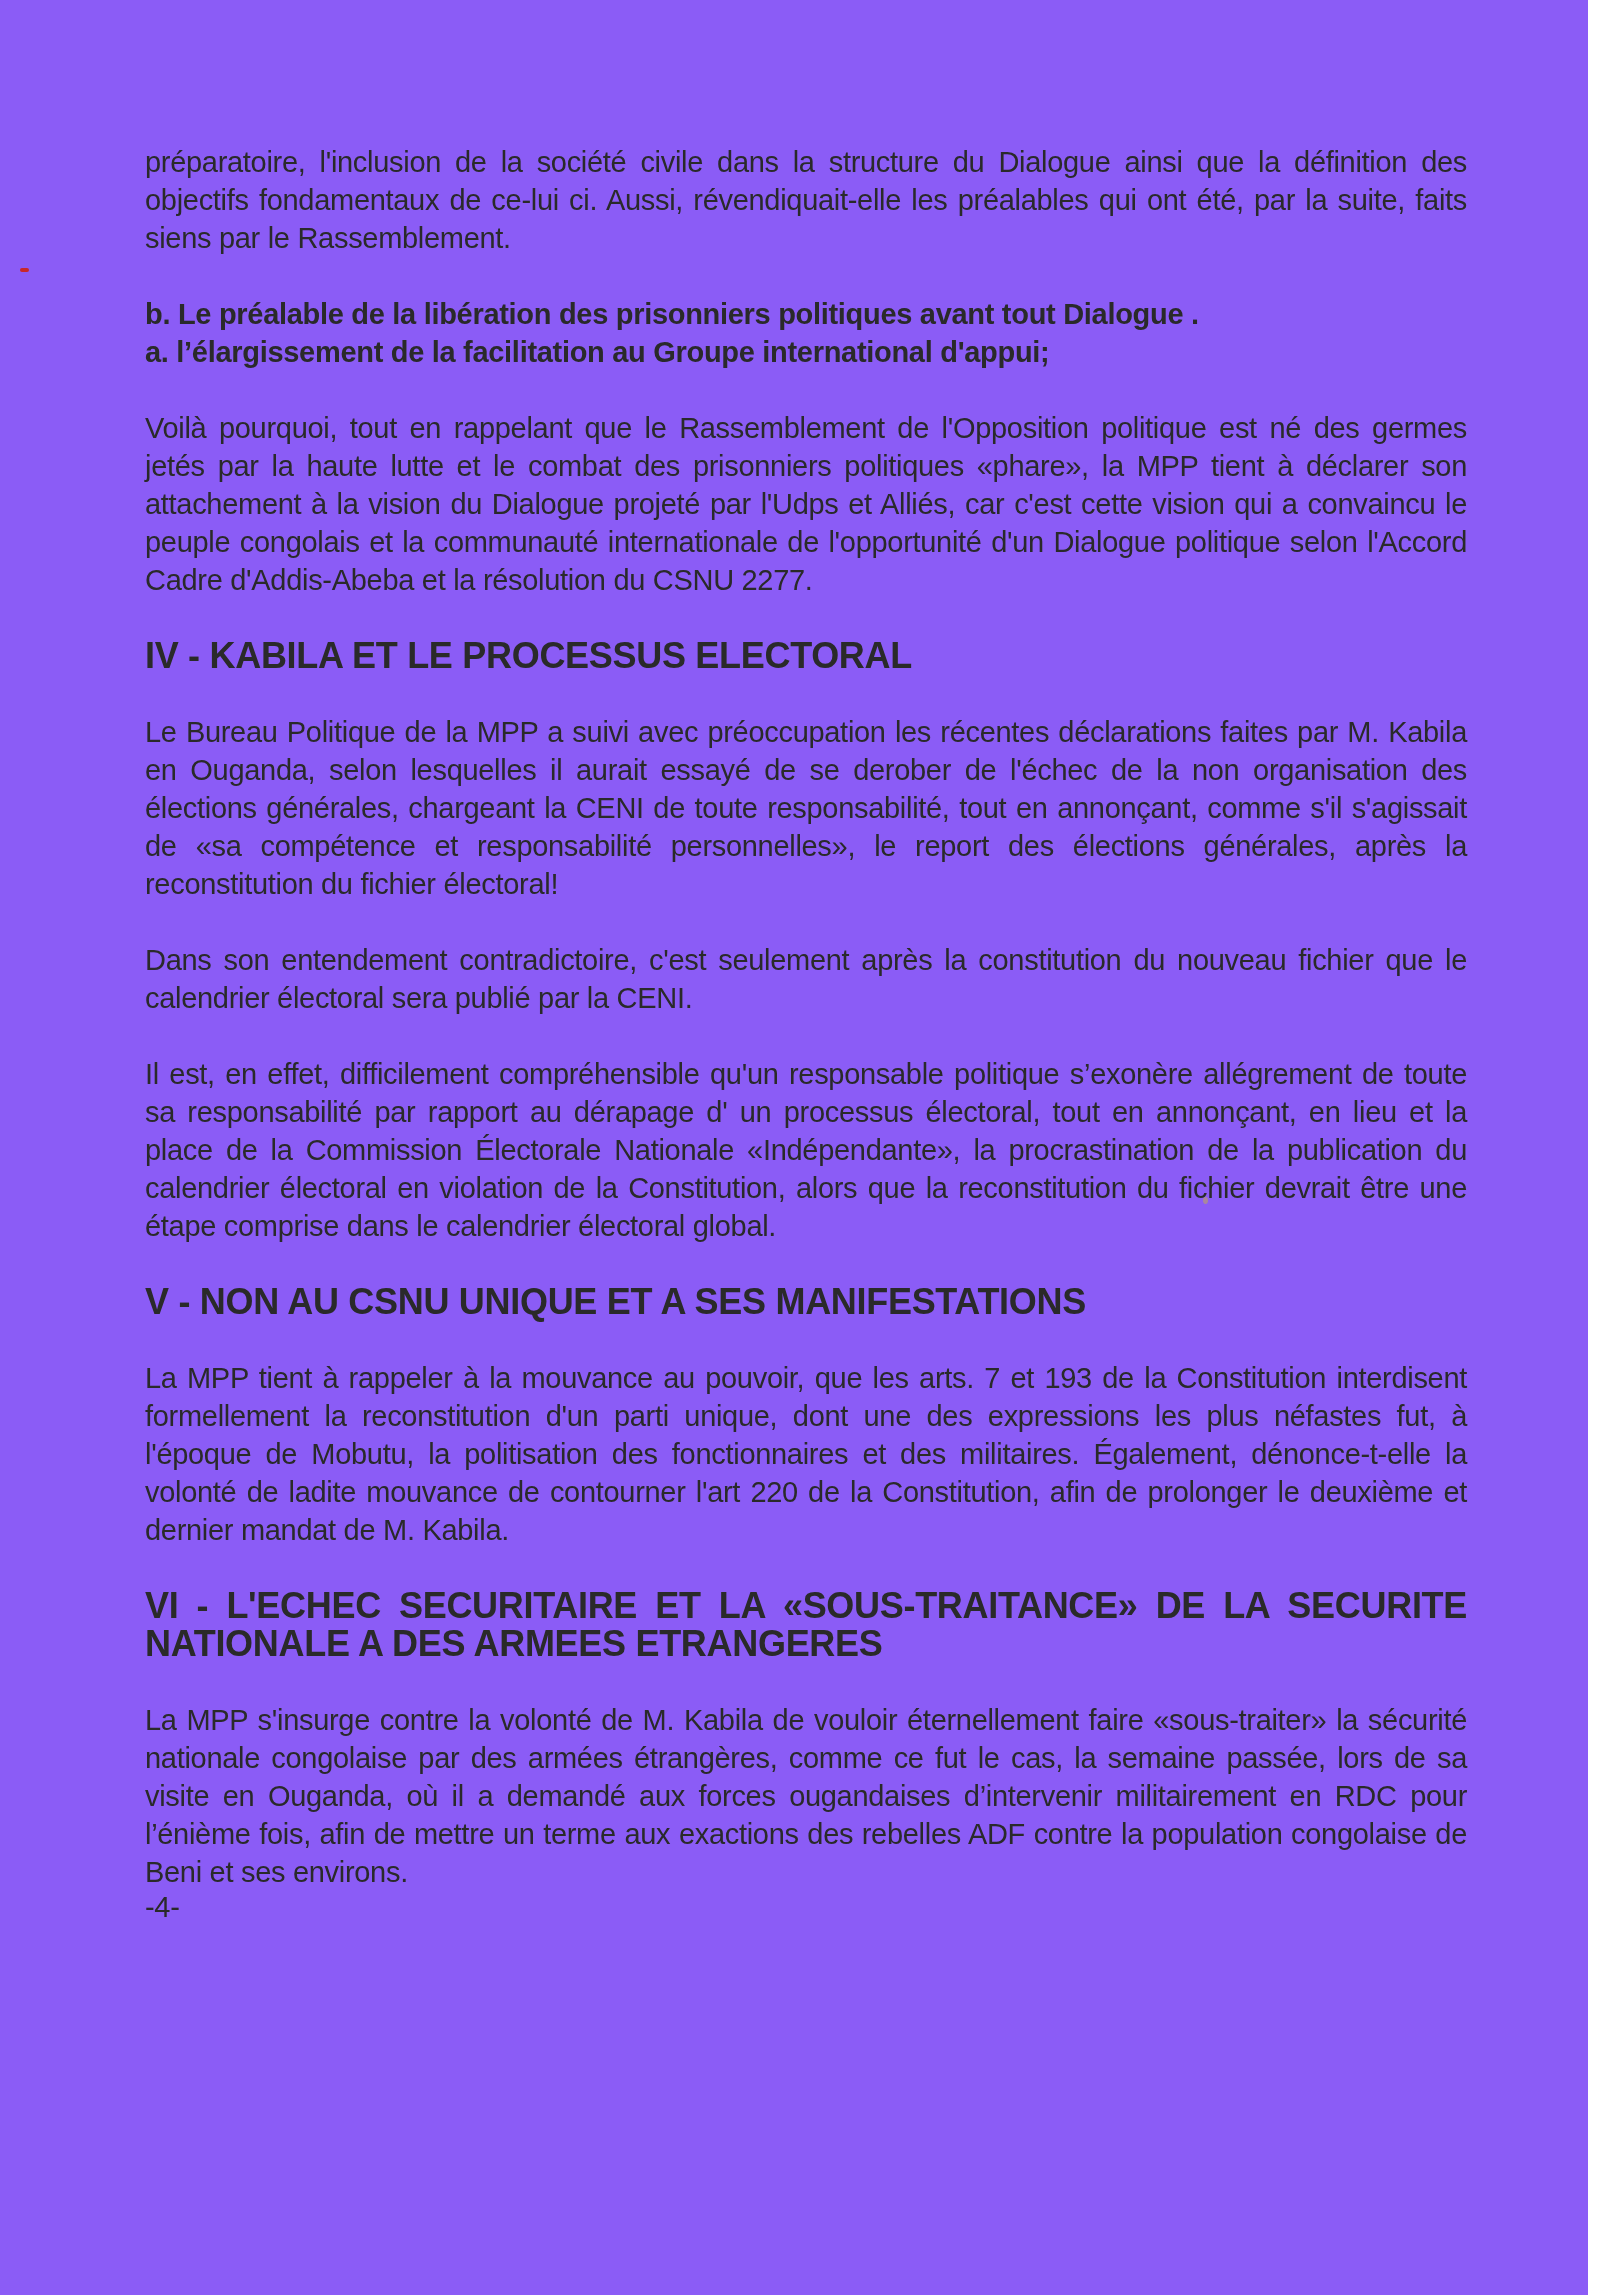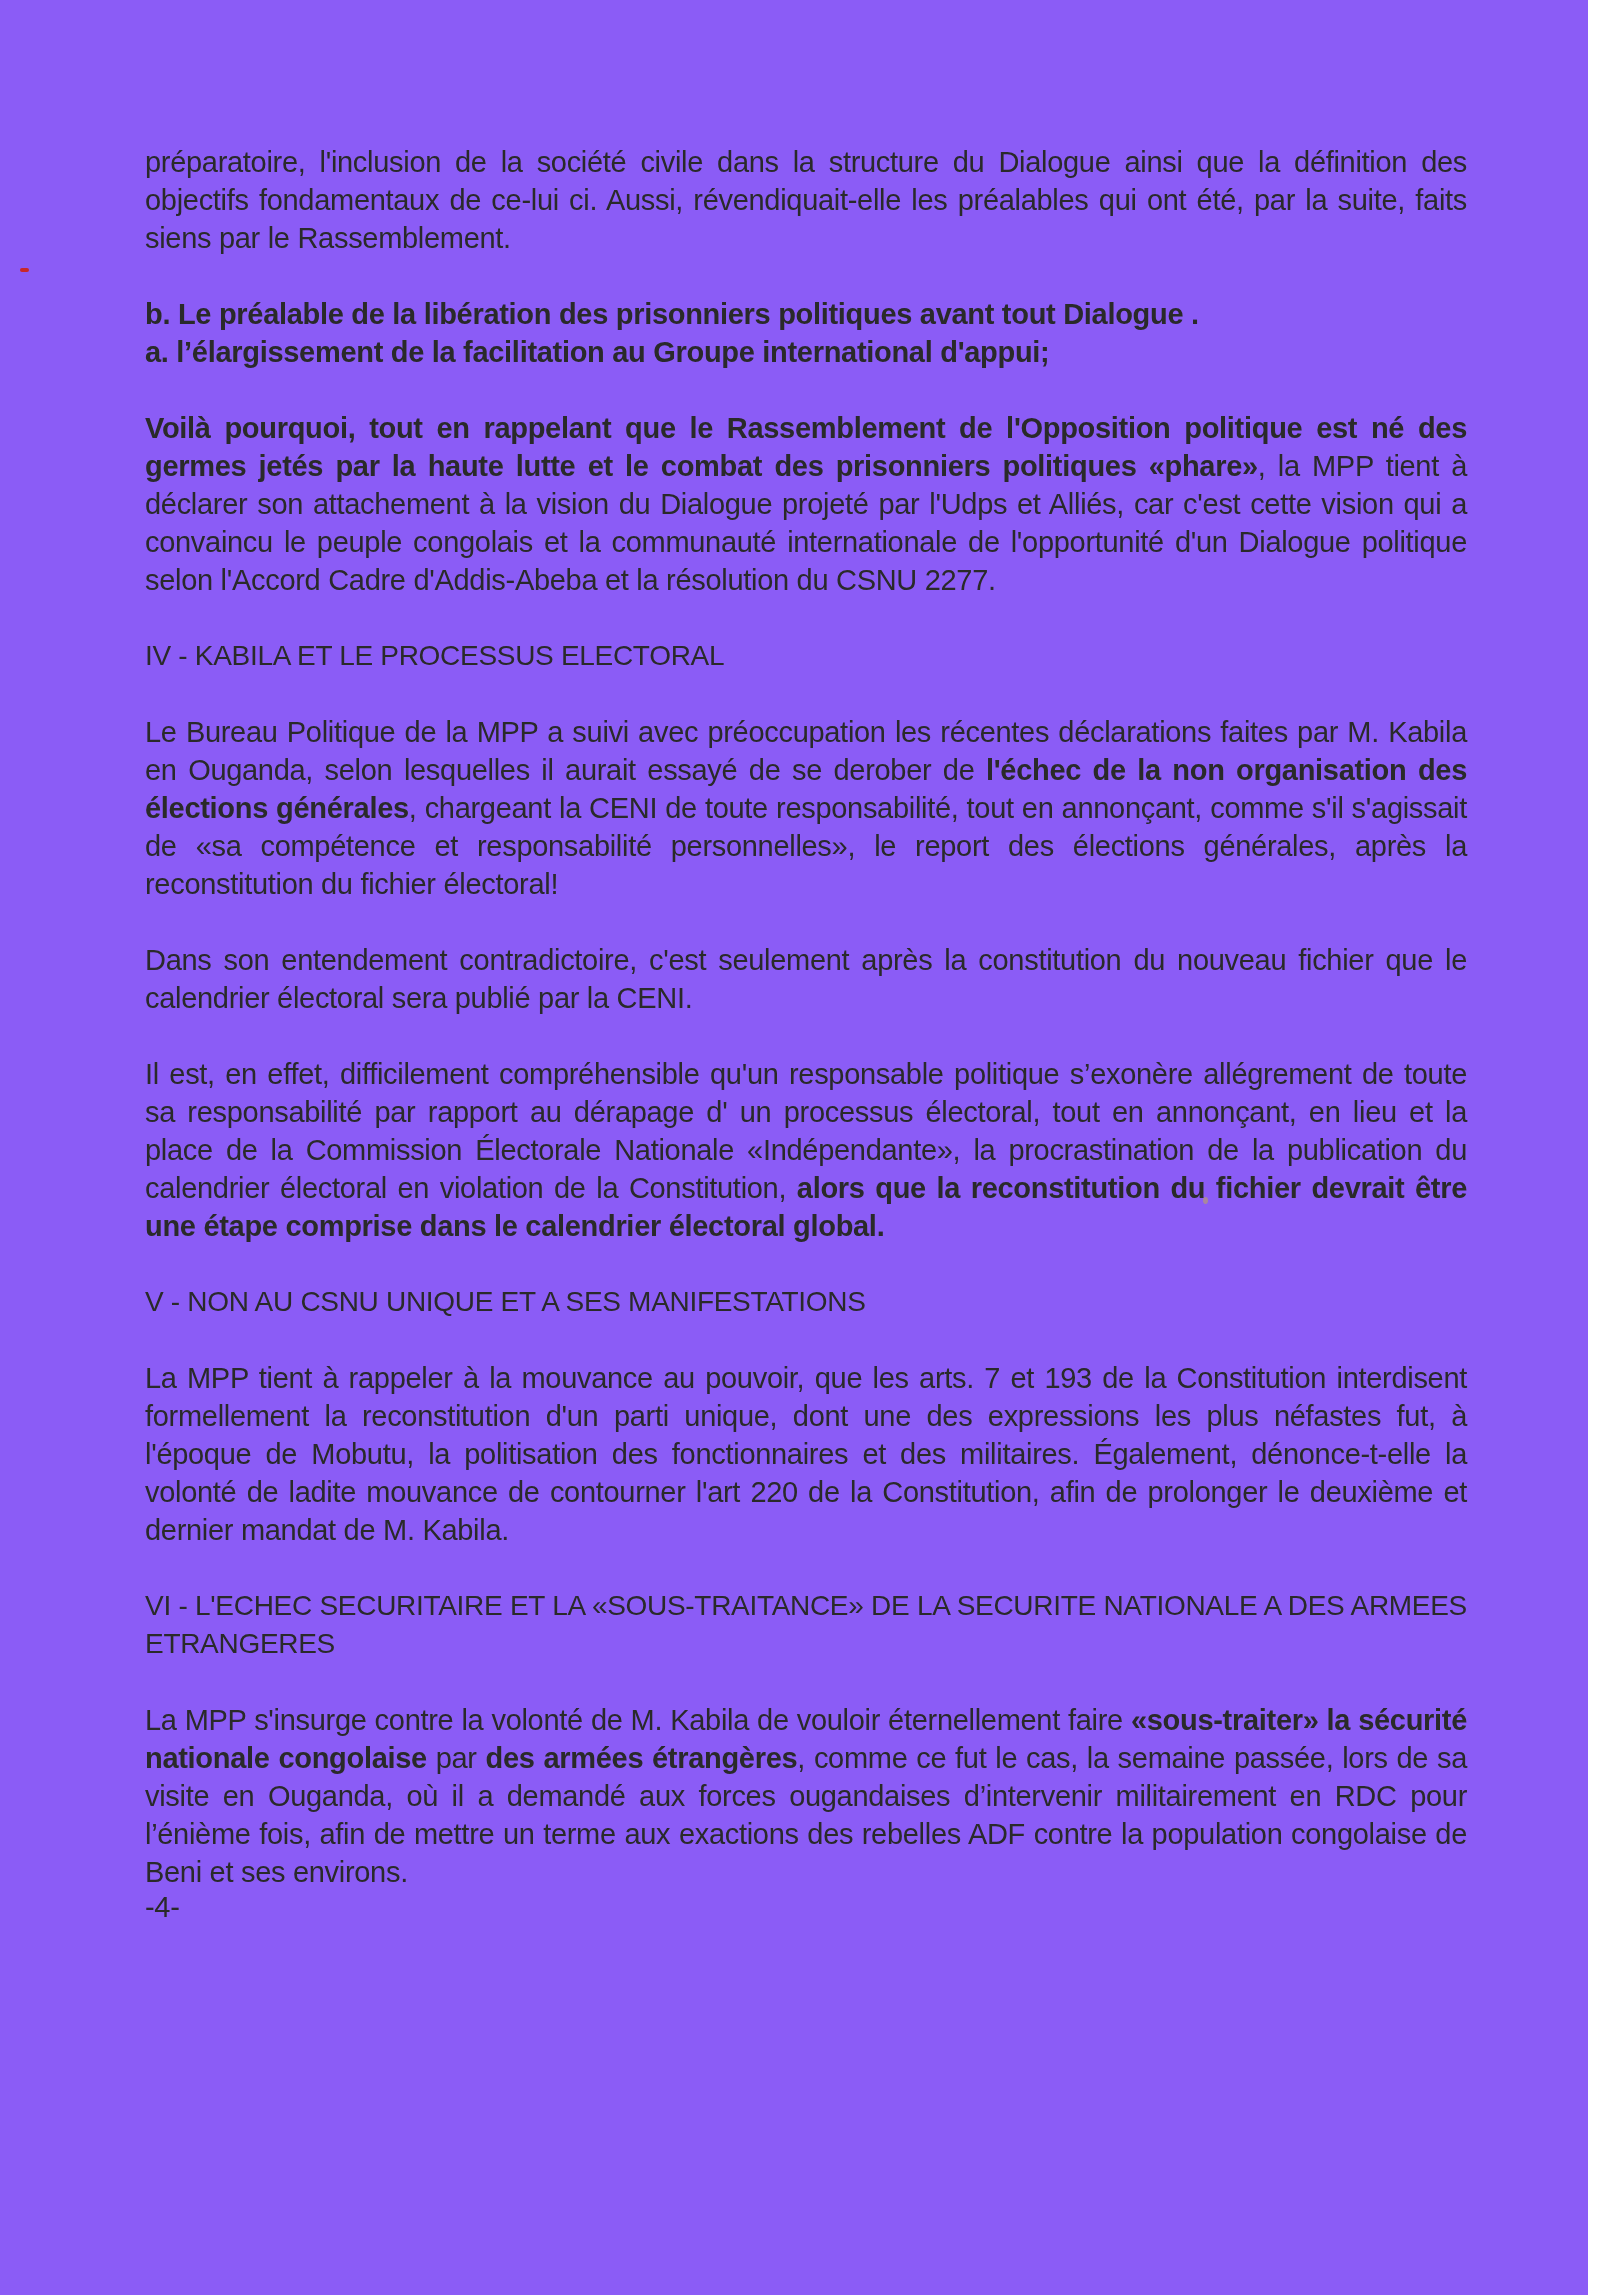--- a/index.html
+++ b/index.html
@@ -32,26 +32,26 @@
       letter-spacing: -0.3px;
     }
     p {
       margin: 0;
       text-align: justify;
       text-align-last: left;
     }
     .para { margin-bottom: 38px; }
     .list { margin-bottom: 38px; }
     .list p { font-weight: bold; }
-    .b { font-weight: bold; }
+    .b { font-weight: normal; }
     h2 {
       margin: 0 0 38px 0;
-      font-size: 28px;
+      font-size: 36px;
       line-height: 38px;
-      font-weight: normal;
+      font-weight: bold;
       text-align: justify;
       text-align-last: left;
     }
     .page-number {
       margin-top: 0;
       font-size: 29px;
       line-height: 33px;
     }
     .margin-mark {
       position: absolute;

